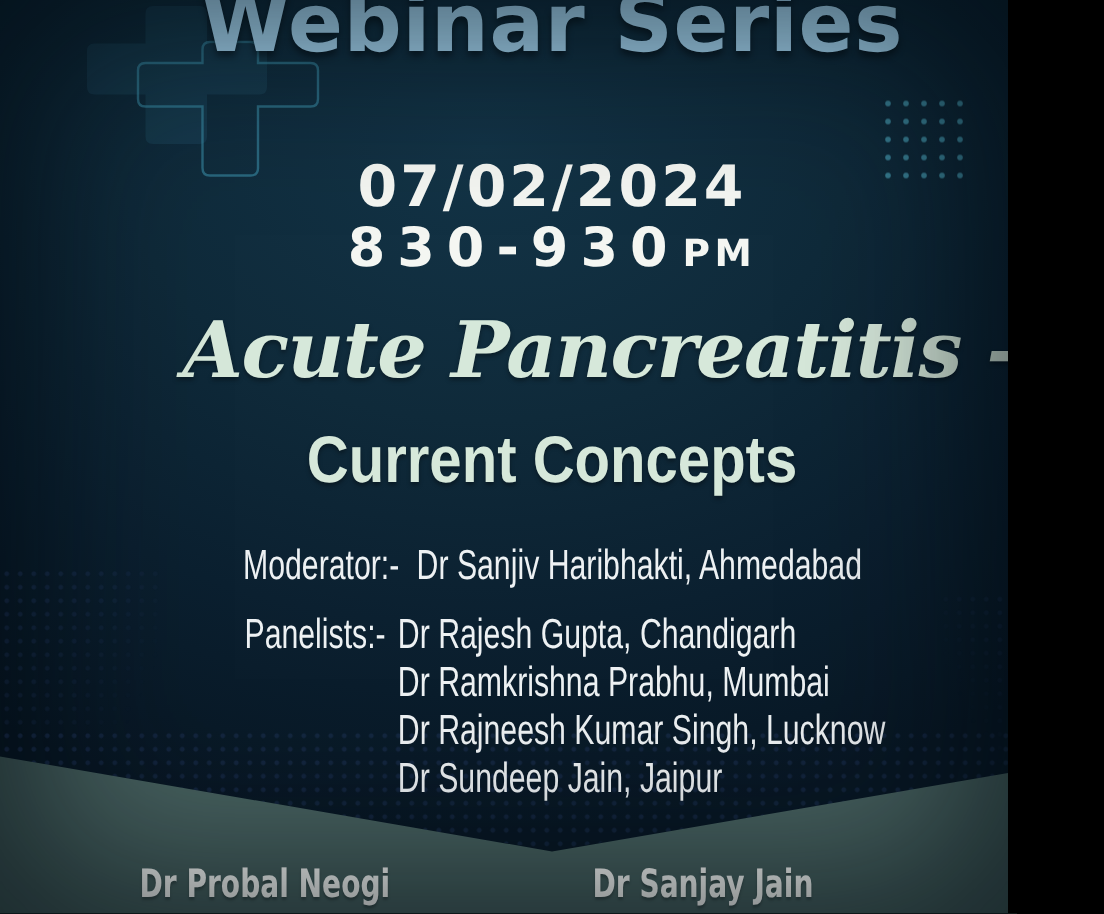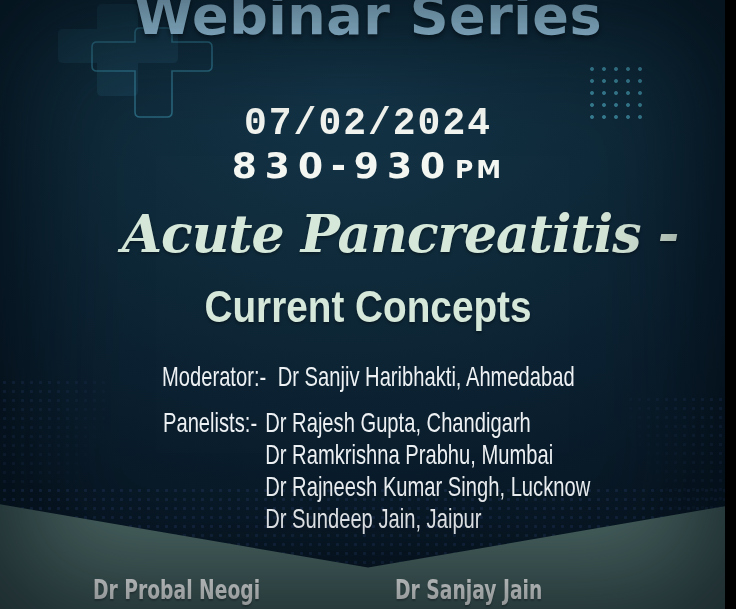--- a/index.html
+++ b/index.html
@@ -1,18 +1,18 @@
 <!DOCTYPE html>
 <html><head>
 <meta charset="utf-8">
 <style>
   html,body{margin:0;padding:0;background:#000;}
   .poster{
     position:relative;
-    width:725px;height:609px;
+    width:672px;height:609px;
     overflow:hidden;
     font-family:"Liberation Sans",sans-serif;
     background:
       radial-gradient(90% 75% at 48% 16%, #133447 0%, #0f2a3a 40%, #0b2030 70%, #081724 100%);
   }
   .poster::after{ 
     content:"";position:absolute;inset:0;z-index:4;pointer-events:none;
     box-shadow:inset 0 0 110px 25px rgba(2,9,16,0.65);
   }
   .deco{position:absolute;z-index:1;}
@@ -40,21 +40,21 @@
     clip-path:polygon(0 82.8%,50% 93.2%,100% 82.8%,100% 100%,0 100%);
   }
   .txt{position:absolute;z-index:3;margin:0;white-space:nowrap;}
   .center{left:0;width:736px;text-align:center;}
   .hand{font-family:"DejaVu Sans",sans-serif;font-weight:700;}
   .series-title{
     top:-15px;font-size:54px;line-height:1.15;letter-spacing:.5px;
     color:#a6d7f2;text-shadow:0 3px 5px rgba(0,0,0,.45);
   }
   .day{top:59px;font-size:38px;letter-spacing:1px;color:#f4f6f2;}
-  .date{top:102px;font-size:38px;letter-spacing:2px;color:#f4f6f2;font-family:Liberation Mono, monospace;}
+  .date{top:102px;font-size:38px;letter-spacing:2px;color:#f4f6f2;}
   .time{top:145px;font-size:36px;letter-spacing:8px;color:#f4f6f2;}
   .time .suffix{font-size:25px;letter-spacing:3px;margin-left:2px;}
   .topic-script{
     top:203px;font-family:"DejaVu Serif",serif;font-style:italic;font-weight:700;
     font-size:52px;letter-spacing:-1px;color:#d6e8da;text-shadow:0 2px 3px rgba(0,0,0,.35);padding-left:32px;
   }
   .topic-bold{
     top:282px;font-size:44px;font-weight:700;color:#d6e8da;
     transform:scaleX(0.88);text-shadow:0 2px 3px rgba(0,0,0,.35);
   }

